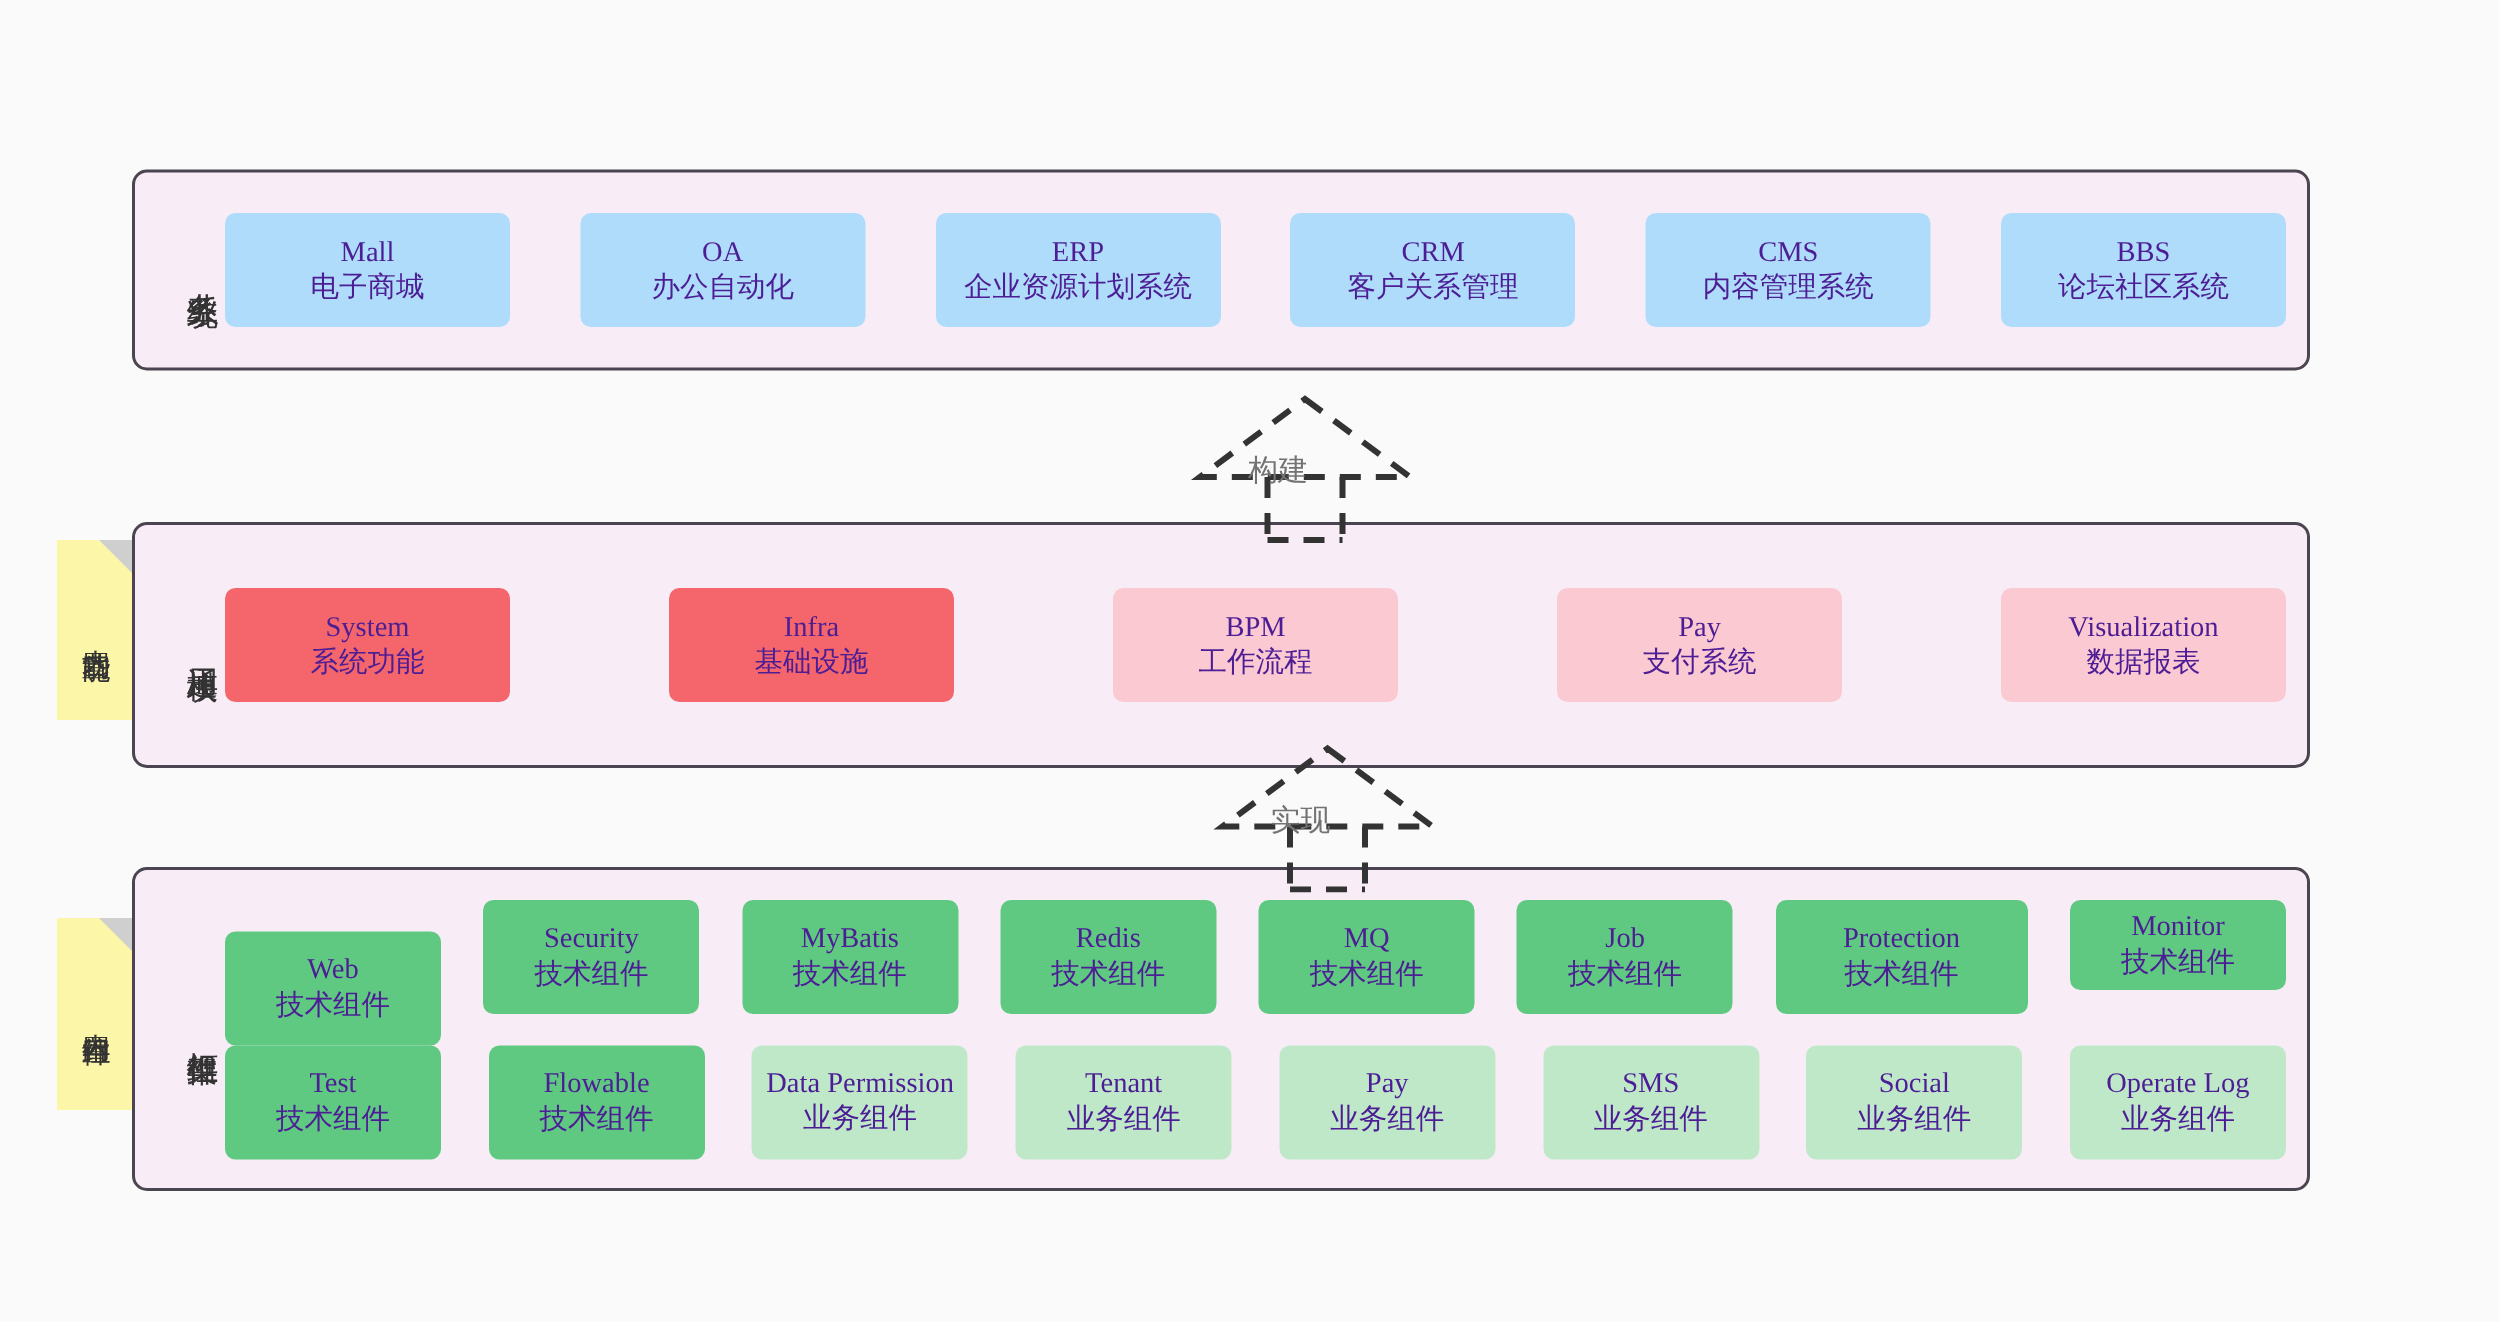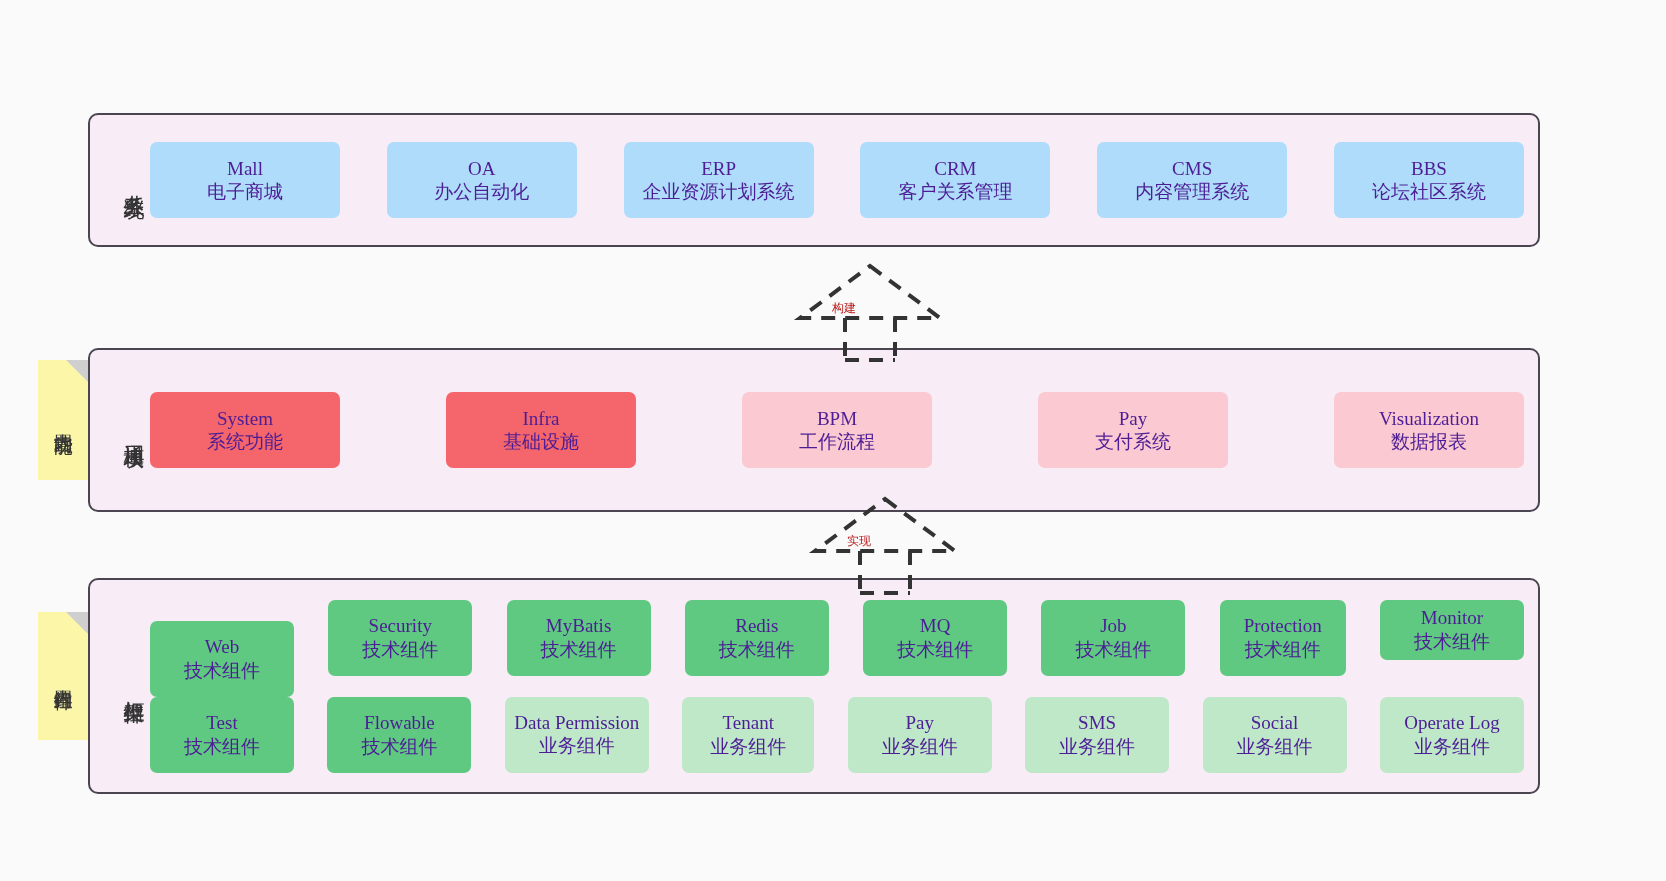--- a/index.html
+++ b/index.html
@@ -118,22 +118,22 @@
     border-top: 22px solid #cfcfcf;
   }
 
   
   .arrow-wrap {
     position: absolute;
     z-index: 2;
   }
   .arrow-label {
     position: absolute;
-    font-size: 12px;
-    color: #b91c1c;
+    font-size: 20px;
+    color: #737373;
     background: transparent;
     user-select: none;
     white-space: nowrap;
   }
 </style>
 </head>
 <body>
 
 <div class="canvas">
 
@@ -251,21 +251,21 @@
           <span class="n-cn">技术组件</span>
         </div>
         <div class="node green" style="width:144px;height:76px;">
           <span class="n-en">MQ</span>
           <span class="n-cn">技术组件</span>
         </div>
         <div class="node green" style="width:144px;height:76px;">
           <span class="n-en">Job</span>
           <span class="n-cn">技术组件</span>
         </div>
-        <div class="node green" style="width:126px;height:76px;">
+        <div class="node green" style="width:168px;height:76px;">
           <span class="n-en">Protection</span>
           <span class="n-cn">技术组件</span>
         </div>
         <div class="node green" style="width:144px;height:60px;">
           <span class="n-en">Monitor</span>
           <span class="n-cn">技术组件</span>
         </div>
       </div>
 
       <div class="row" style="gap:25px;">
@@ -274,21 +274,21 @@
           <span class="n-cn">技术组件</span>
         </div>
         <div class="node green" style="width:144px;height:76px;">
           <span class="n-en">Flowable</span>
           <span class="n-cn">技术组件</span>
         </div>
         <div class="node lgreen" style="width:144px;height:76px;">
           <span class="n-en" style="line-height:1.12;">Data Permission</span>
           <span class="n-cn">业务组件</span>
         </div>
-        <div class="node lgreen" style="width:132px;height:76px;">
+        <div class="node lgreen" style="width:144px;height:76px;">
           <span class="n-en">Tenant</span>
           <span class="n-cn">业务组件</span>
         </div>
         <div class="node lgreen" style="width:144px;height:76px;">
           <span class="n-en">Pay</span>
           <span class="n-cn">业务组件</span>
         </div>
         <div class="node lgreen" style="width:144px;height:76px;">
           <span class="n-en">SMS</span>
           <span class="n-cn">业务组件</span>

